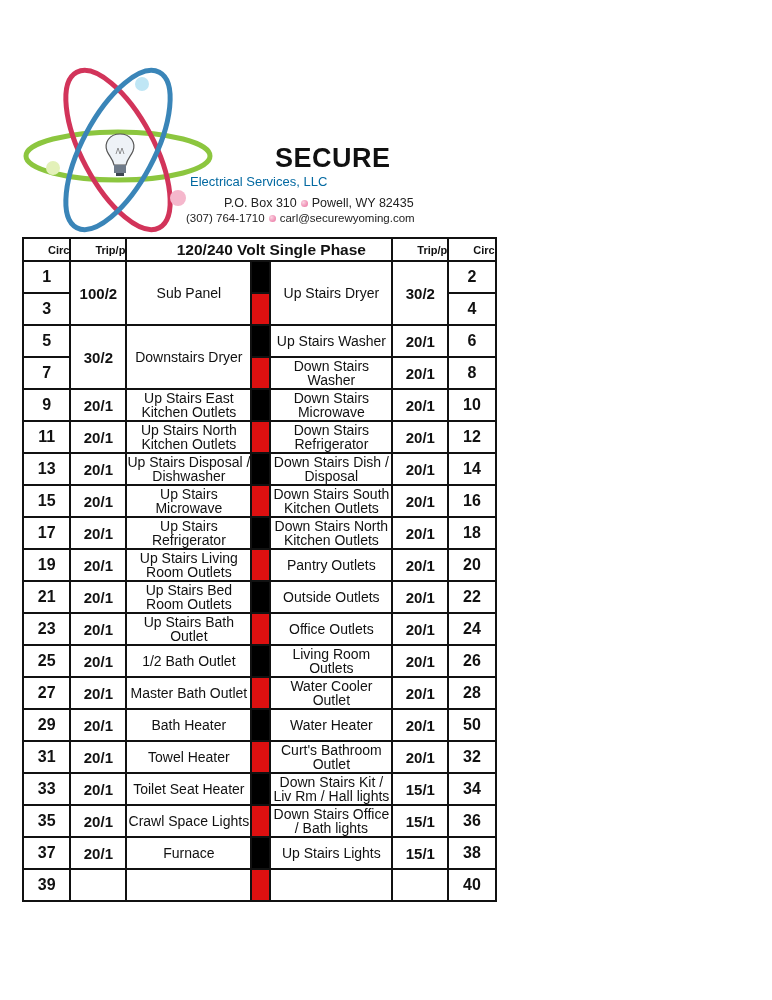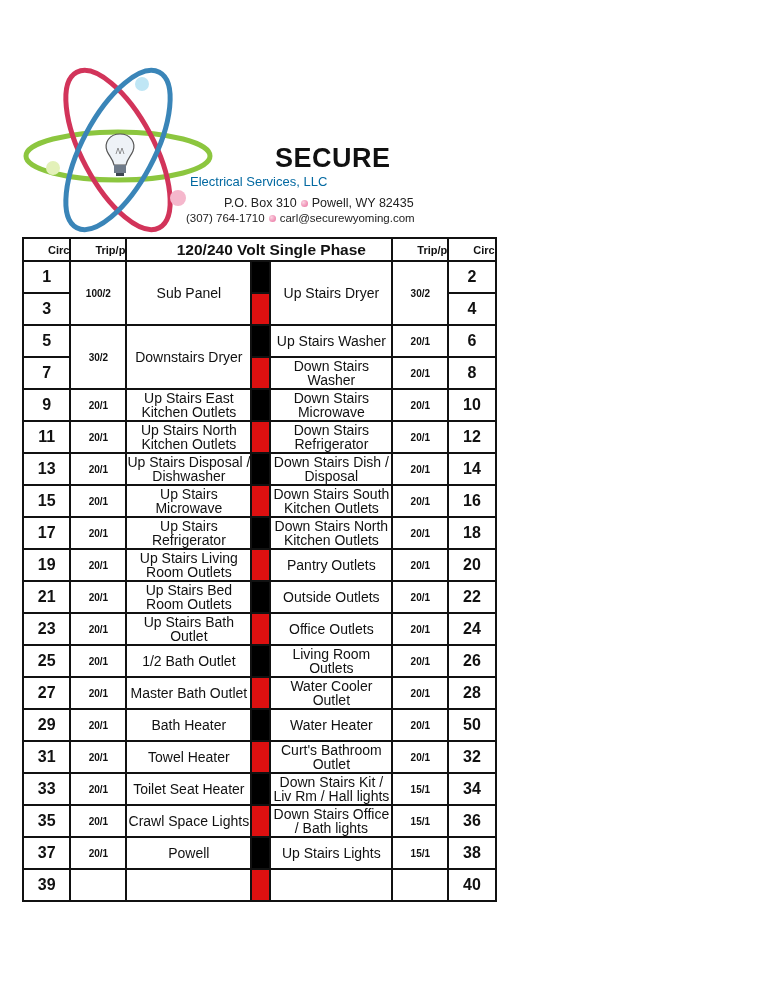--- a/index.html
+++ b/index.html
@@ -10,21 +10,21 @@
   .brand-addr { position:absolute; left:202px; top:196px; font-size:12.5px; color:#222;margin-left:22px; }
   .brand-contact { position:absolute; left:186px; top:212px; font-size:11.5px; color:#222;text-align:right; }
   .dot { display:inline-block; width:7px; height:7px; border-radius:50%; background:radial-gradient(circle at 35% 35%, #fbd3e2, #e86a9a); margin:0 4px; vertical-align:middle; }
 
   table.panel { position:absolute; left:22px; top:237px; border-collapse:collapse; table-layout:fixed; }
   table.panel td, table.panel th { border:2.5px solid #111; padding:0; text-align:center; vertical-align:middle; overflow:hidden; }
   table.panel th { height:21px; font-weight:bold;padding-left:24px; }
   th.h-small { font-size:11px; text-align:left; padding-left:2px; white-space:nowrap; }
   th.h-title { font-size:15.5px; }
   td.circ { font-size:16px; font-weight:bold; height:30px; }
-  td.trip { font-size:10px; font-weight:bold;border-radius:9px; }
+  td.trip { font-size:15px; font-weight:bold;border-radius:9px; }
   td.desc { font-size:14px; line-height:14px; padding:0 2px; }
   td.bar { border-top:none; border-bottom:none; border-left:2.5px solid #111; border-right:2.5px solid #111; }
   td.bar.black { background:#000; }
   td.bar.red { background:#dd1010; }
 </style>
 </head>
 <body>
 
 <svg class="logo" viewBox="0 0 200 176">
   <ellipse cx="98" cy="94" rx="92" ry="24" fill="none" stroke="#8cc63f" stroke-width="5"></ellipse>
@@ -222,21 +222,21 @@
         <td class="trip">20/1</td>
         <td class="desc">Crawl Space Lights</td>
         <td class="bar red"></td>
         <td class="desc">Down Stairs Office / Bath lights</td>
         <td class="trip">15/1</td>
         <td class="circ">36</td>
       </tr>
       <tr>
         <td class="circ">37</td>
         <td class="trip">20/1</td>
-        <td class="desc">Powell</td>
+        <td class="desc">Furnace</td>
         <td class="bar black"></td>
         <td class="desc">Up Stairs Lights</td>
         <td class="trip">15/1</td>
         <td class="circ">38</td>
       </tr>
       <tr>
         <td class="circ">39</td>
         <td class="trip"></td>
         <td class="desc"></td>
         <td class="bar red"></td>

